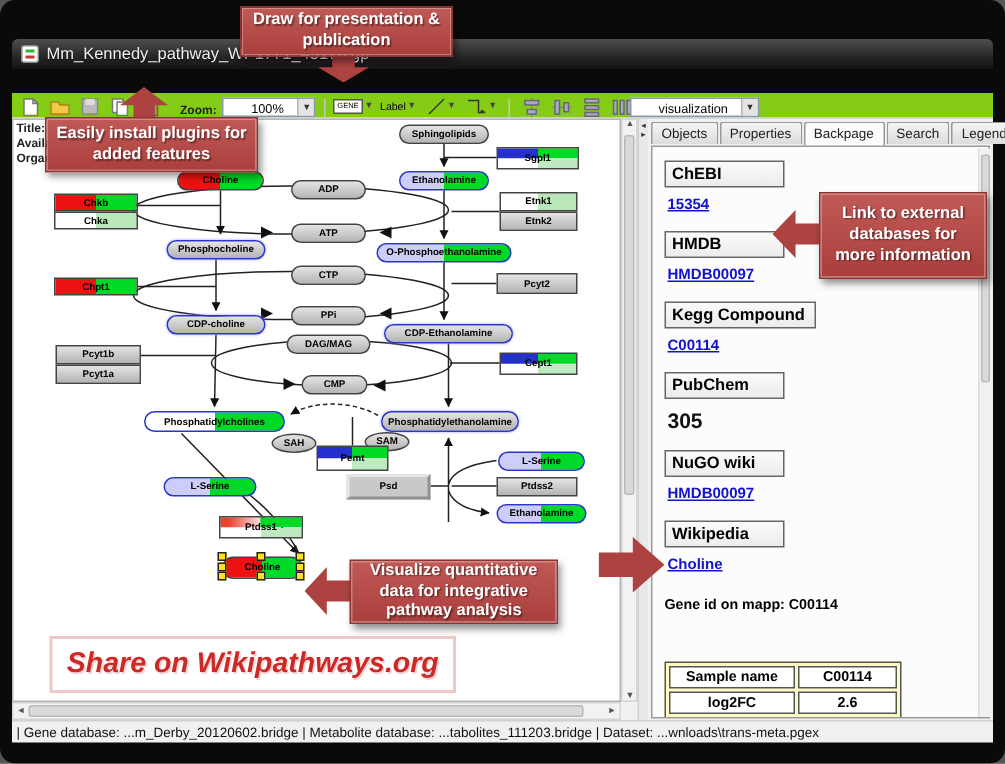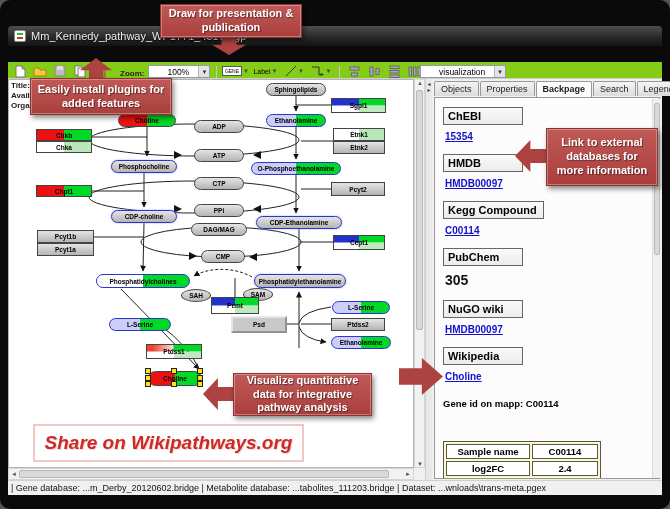--- a/index.html
+++ b/index.html
@@ -39,21 +39,21 @@
   .hthumb{position:absolute;left:10px;width:370px;top:1px;bottom:1px;background:#d9d9d9;border:1px solid #b9b9b9;border-radius:2px;}
   .scroll-arrow{font-size:6px;color:#555;width:10px;text-align:center;}
   .scroll-arrow.right{position:absolute;right:0;}
   .splitter{position:absolute;left:417px;top:0;width:7px;bottom:0;background:#e8e8e8;border-left:1px solid #cfcfcf;
             display:flex;flex-direction:column;align-items:center;padding-top:2px;font-size:5px;color:#333;}
   
   .panel{position:absolute;left:424px;right:0;top:0;bottom:0;background:#f0f0f0;}
   .tabs{position:absolute;left:2px;right:2px;top:1px;height:17px;display:flex;align-items:center;gap:1px;font-size:9px;}
   .tab{padding:2px 6px 2px 6px;background:linear-gradient(#f4f4f4,#dcdcdc);border:1px solid #999;
        border-bottom:none;border-radius:2px 2px 0 0;color:#222;}
-  .tab.active{background:#fcfcfc;position:relative;top:1px;padding-bottom:4px;font-weight:bold;}
+  .tab.active{background:#fcfcfc;position:relative;top:1px;padding-bottom:4px;font-weight:normal;}
   .panel-content{position:absolute;left:2px;right:2px;top:18px;bottom:1px;background:#fcfcfc;border:1px solid #999;
                  padding:8px 10px 4px 8px;overflow:hidden;}
   .panel-scroll{position:absolute;right:1px;top:20px;bottom:2px;width:9px;background:#f0f0f0;border-left:1px solid #ddd;}
   .panel-scroll .vthumb{top:4px;height:40%;}
   .bp-header{display:inline-block;min-width:80px;border:1px solid #666;background:linear-gradient(#fafafa,#ececec);
              font-weight:bold;font-size:11px;color:#000;padding:2px 6px 2px 4px;margin-bottom:6px;}
   .bp-link{font-size:10px;font-weight:bold;color:#1212cc;text-decoration:underline;margin:0 0 11px 2px;display:block;cursor:pointer;}
   .bp-text{font-size:14px;font-weight:bold;color:#111;margin:0 0 11px 2px;display:block;}
   .bp-exp-title{font-weight:bold;font-size:11.5px;color:#000;margin-top:4px;}
   .bp-geneid{font-weight:bold;font-size:9.5px;color:#000;margin-top:16px;margin-bottom:3px;}
@@ -331,21 +331,21 @@
         <div><div class="bp-header">ChEBI</div><a class="bp-link">15354</a><div class="bp-header">HMDB</div><a class="bp-link">HMDB00097</a><div class="bp-header">Kegg Compound</div><a class="bp-link">C00114</a><div class="bp-header">PubChem</div><div class="bp-text">305</div><div class="bp-header">NuGO wiki</div><a class="bp-link">HMDB00097</a><div class="bp-header">Wikipedia</div><a class="bp-link">Choline</a></div>
         <div class="bp-geneid">Gene id on mapp: C00114</div>
         <table class="exp">
             <tbody id="exp-tbody">
               <tr>
                 <td>Sample name</td>
                 <td>C00114</td>
               </tr>
               <tr>
                 <td>log2FC</td>
-                <td>2.4</td>
+                <td>2.6</td>
               </tr>
             </tbody>
           </table>
       </div>
       <div class="panel-scroll">
           <div class="vthumb"></div>
         </div>
     </div>
   </div>
 

